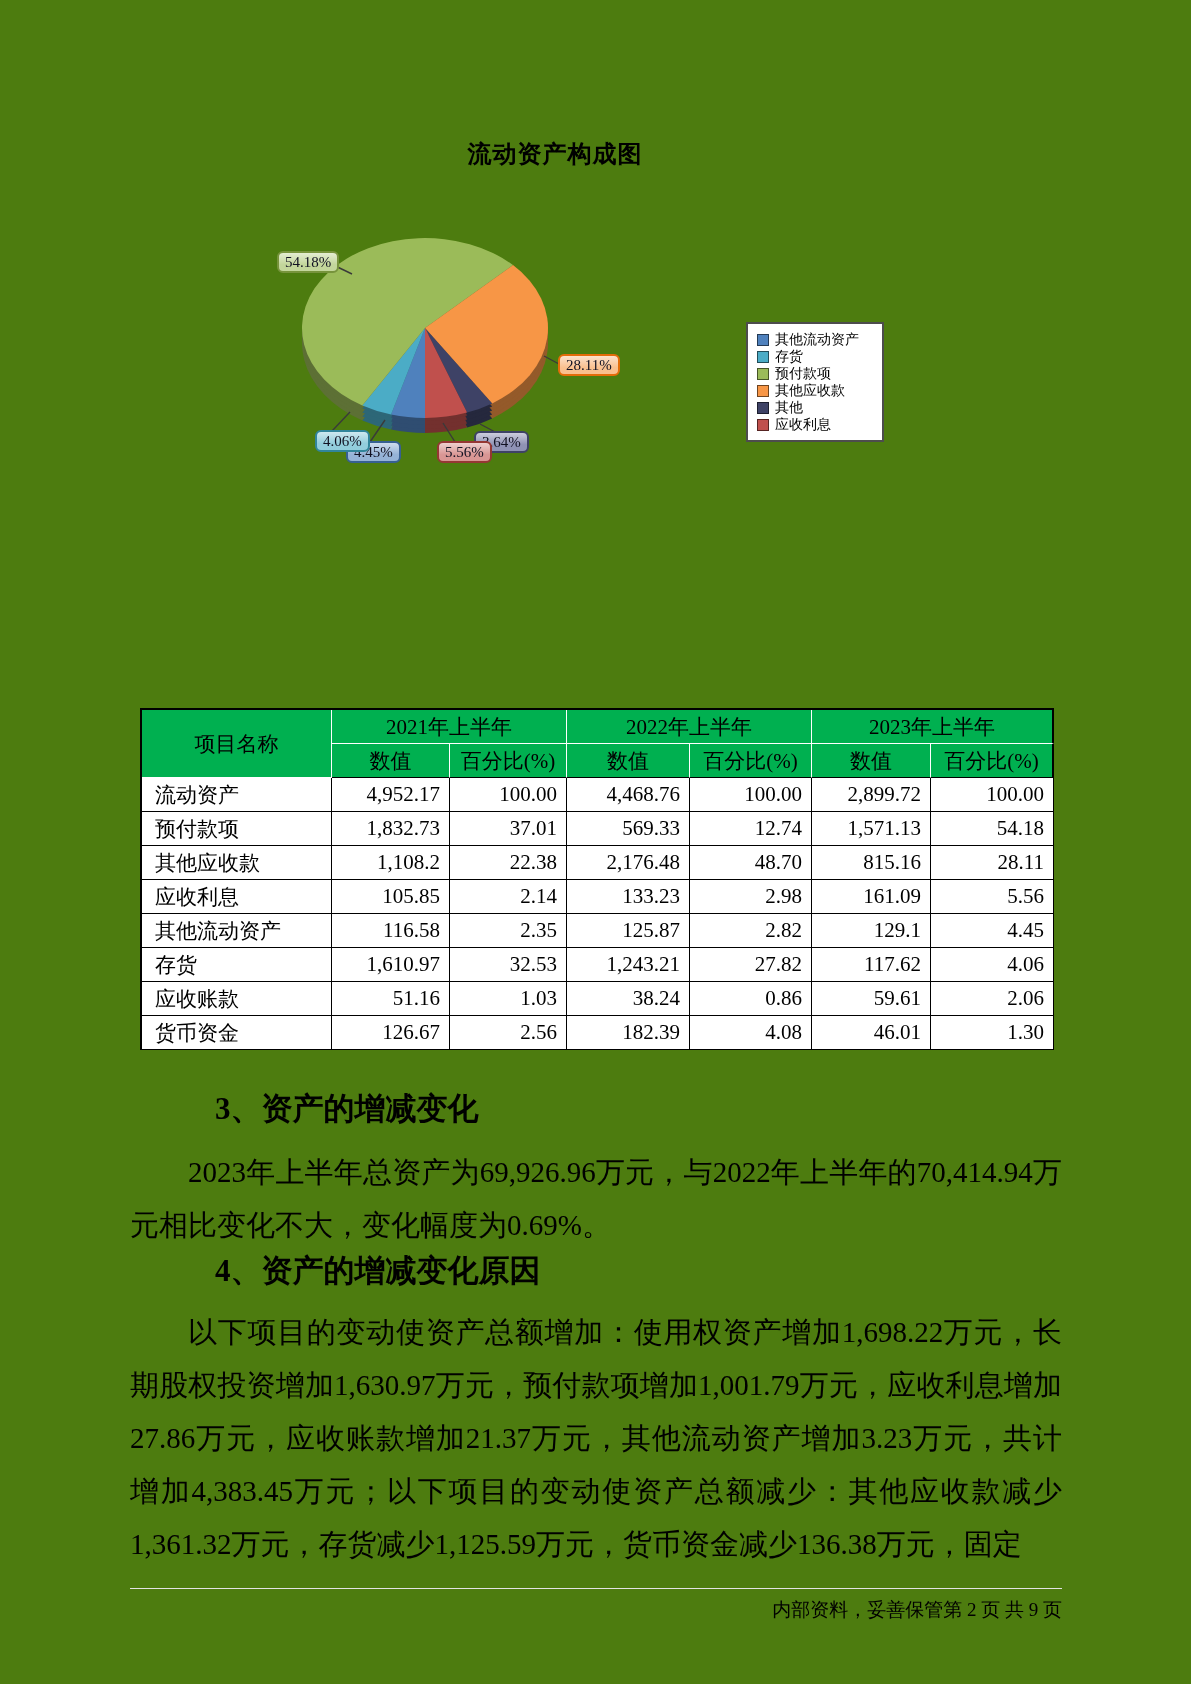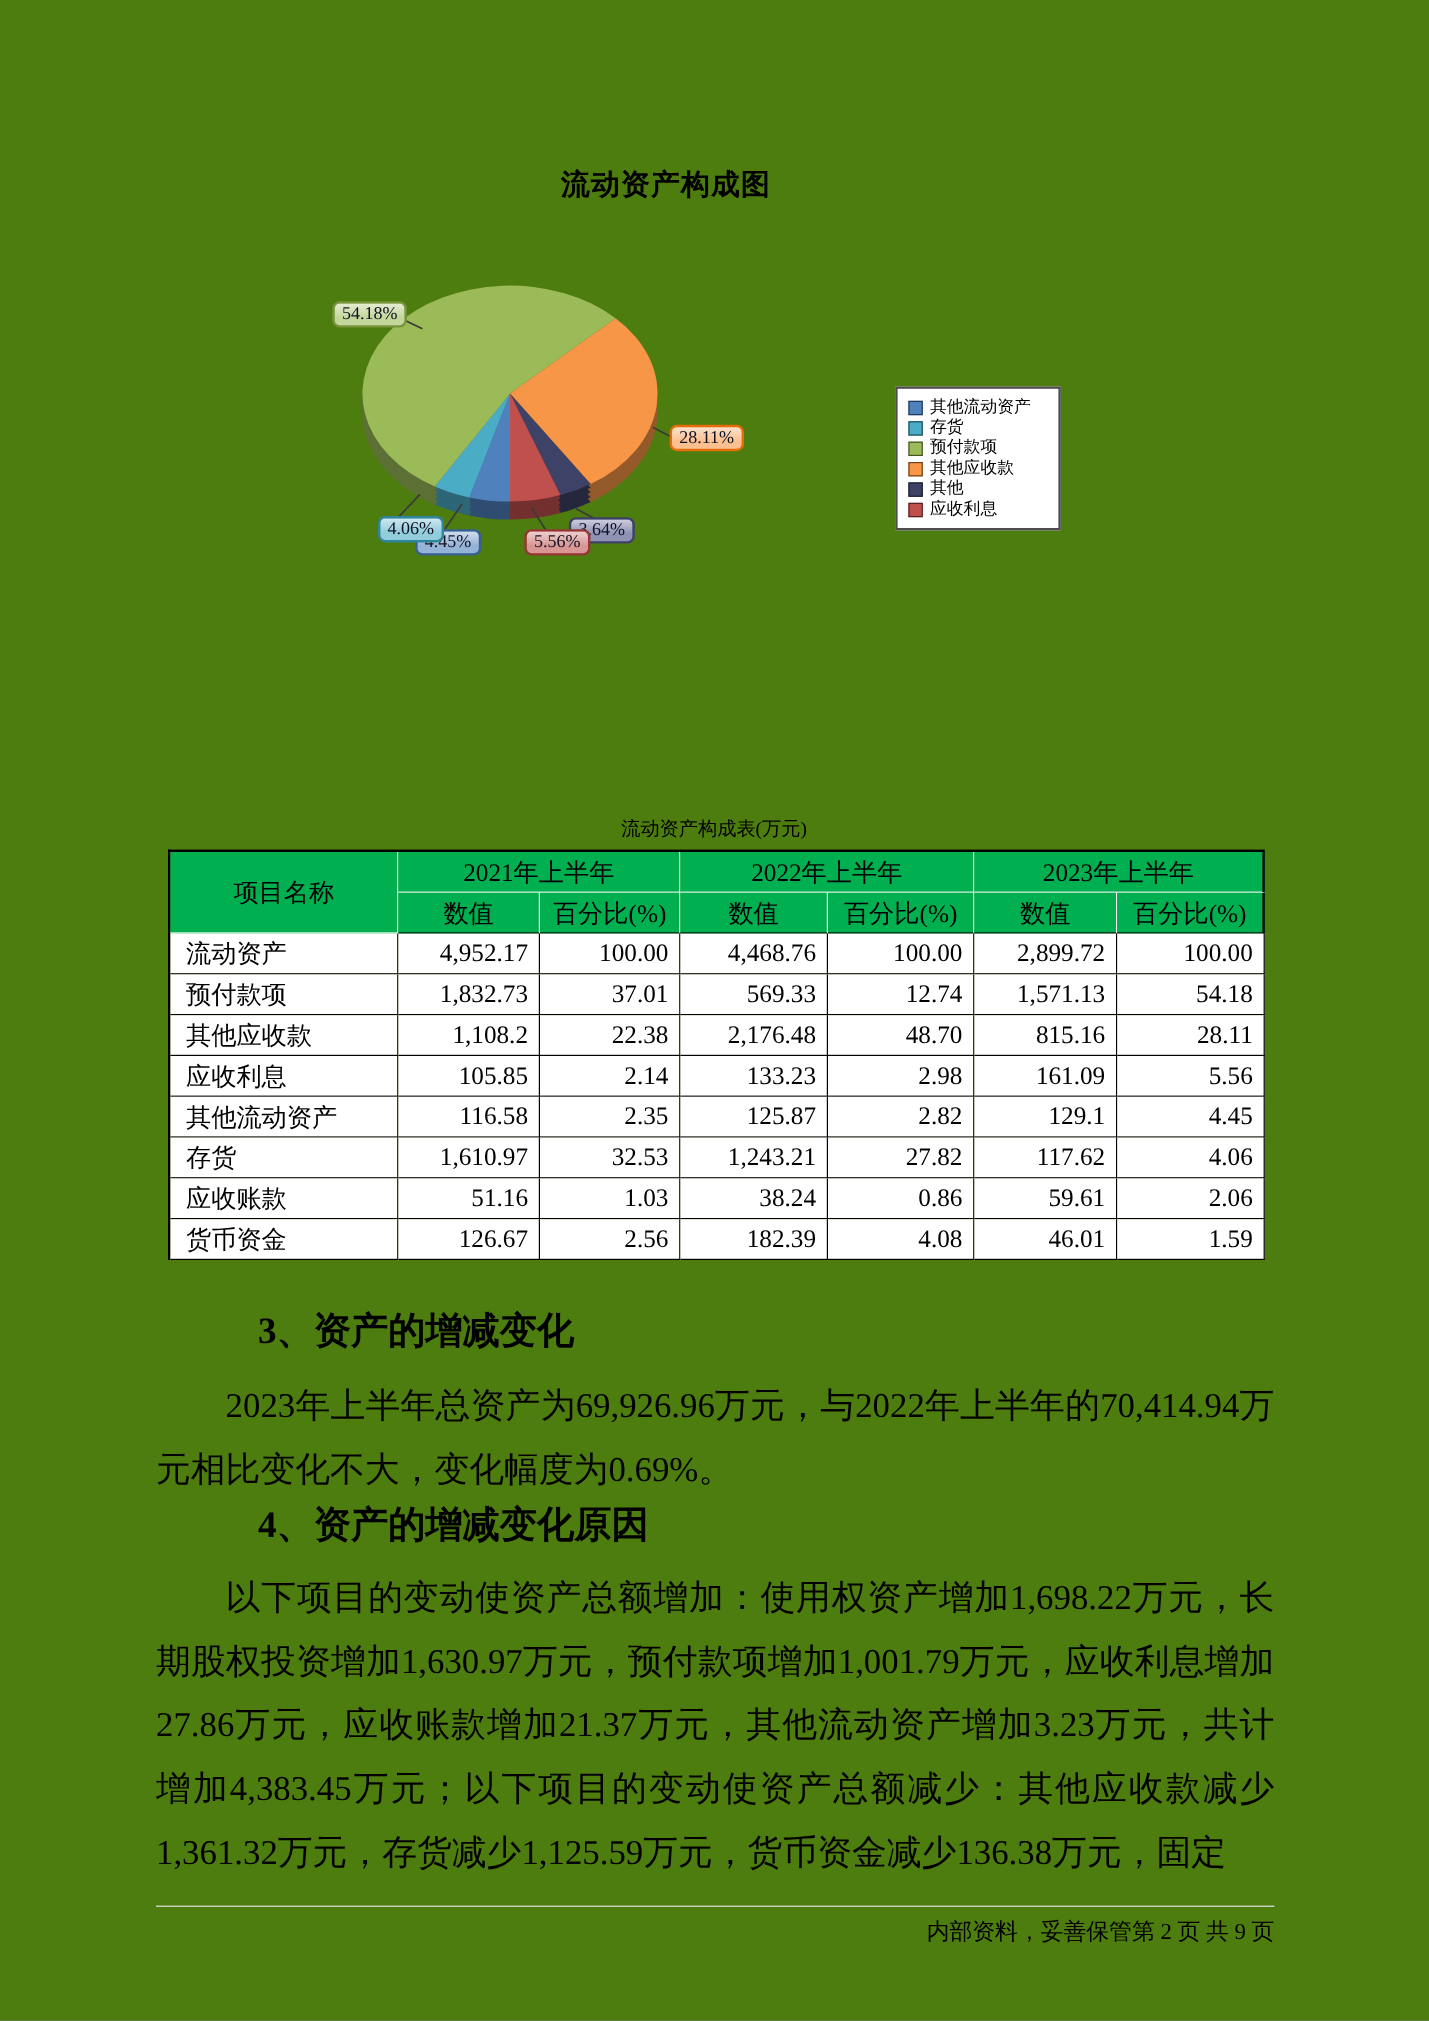--- a/index.html
+++ b/index.html
@@ -142,21 +142,20 @@
           <span class="legend-swatch" style="background: rgb(62, 66, 102); border: 1px solid rgb(28, 30, 46);"></span>
           <span class="legend-label">其他</span>
         </div>
         <div class="legend-item">
           <span class="legend-swatch" style="background: rgb(192, 80, 77); border: 1px solid rgb(86, 36, 35);"></span>
           <span class="legend-label">应收利息</span>
         </div>
       </div>
   </div>
 
-  <div class="table-title">流动资产构成表(万元)</div>
 
   <table class="fin">
     <colgroup>
       <col style="width:190px">
         <col style="width:118px">
         <col style="width:117px">
       <col style="width:123px">
         <col style="width:122px">
         <col style="width:119px">
         <col style="width:123px">
@@ -239,21 +238,21 @@
           <td class="dc num">59.61</td>
           <td class="dc num">2.06</td>
         </tr>
         <tr>
           <td class="dc name">货币资金</td>
           <td class="dc num">126.67</td>
           <td class="dc num">2.56</td>
           <td class="dc num">182.39</td>
           <td class="dc num">4.08</td>
           <td class="dc num">46.01</td>
-          <td class="dc num">1.59</td>
+          <td class="dc num">1.30</td>
         </tr>
       </tbody>
   </table>
 
   <div class="sec-heading" id="s3-heading">3、资产的增减变化</div>
   <div class="sec-body" id="s3-body">2023年上半年总资产为69,926.96万元，与2022年上半年的70,414.94万元相比变化不大，变化幅度为0.69%。</div>
 
   <div class="sec-heading" id="s4-heading">4、资产的增减变化原因</div>
   <div class="sec-body" id="s4-body">以下项目的变动使资产总额增加：使用权资产增加1,698.22万元，长期股权投资增加1,630.97万元，预付款项增加1,001.79万元，应收利息增加27.86万元，应收账款增加21.37万元，其他流动资产增加3.23万元，共计增加4,383.45万元；以下项目的变动使资产总额减少：其他应收款减少1,361.32万元，存货减少1,125.59万元，货币资金减少136.38万元，固定</div>
 

